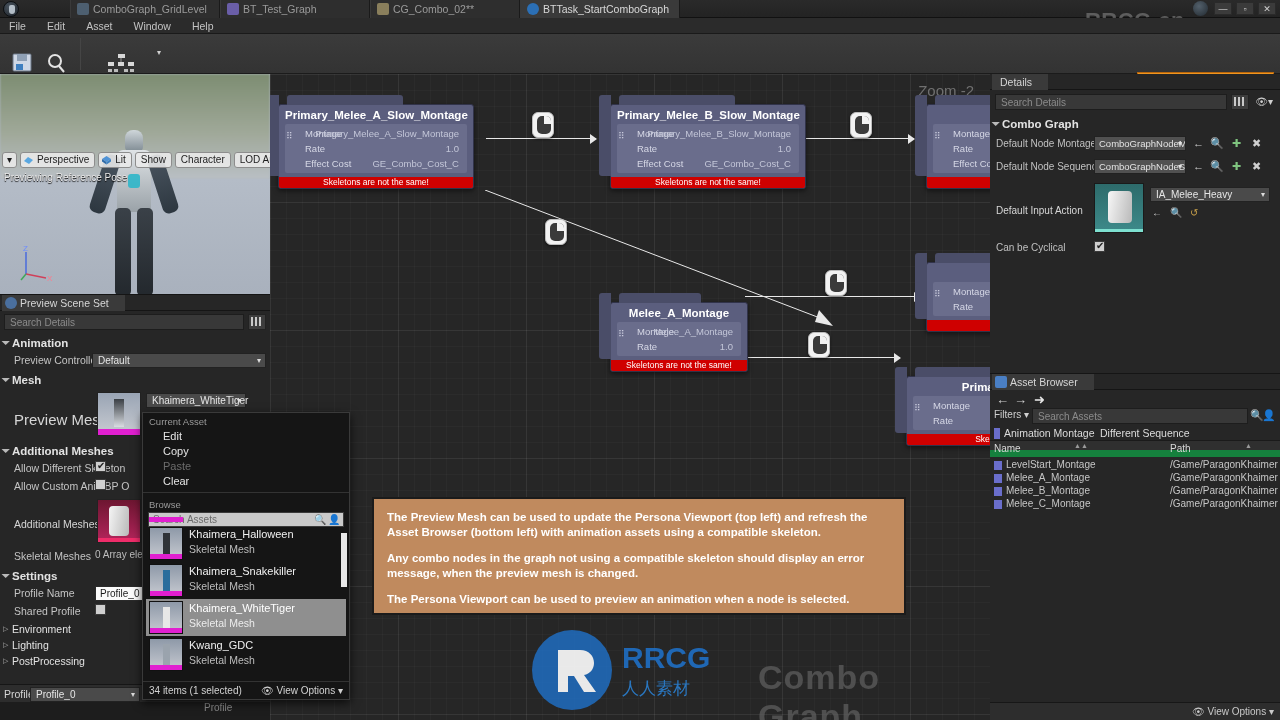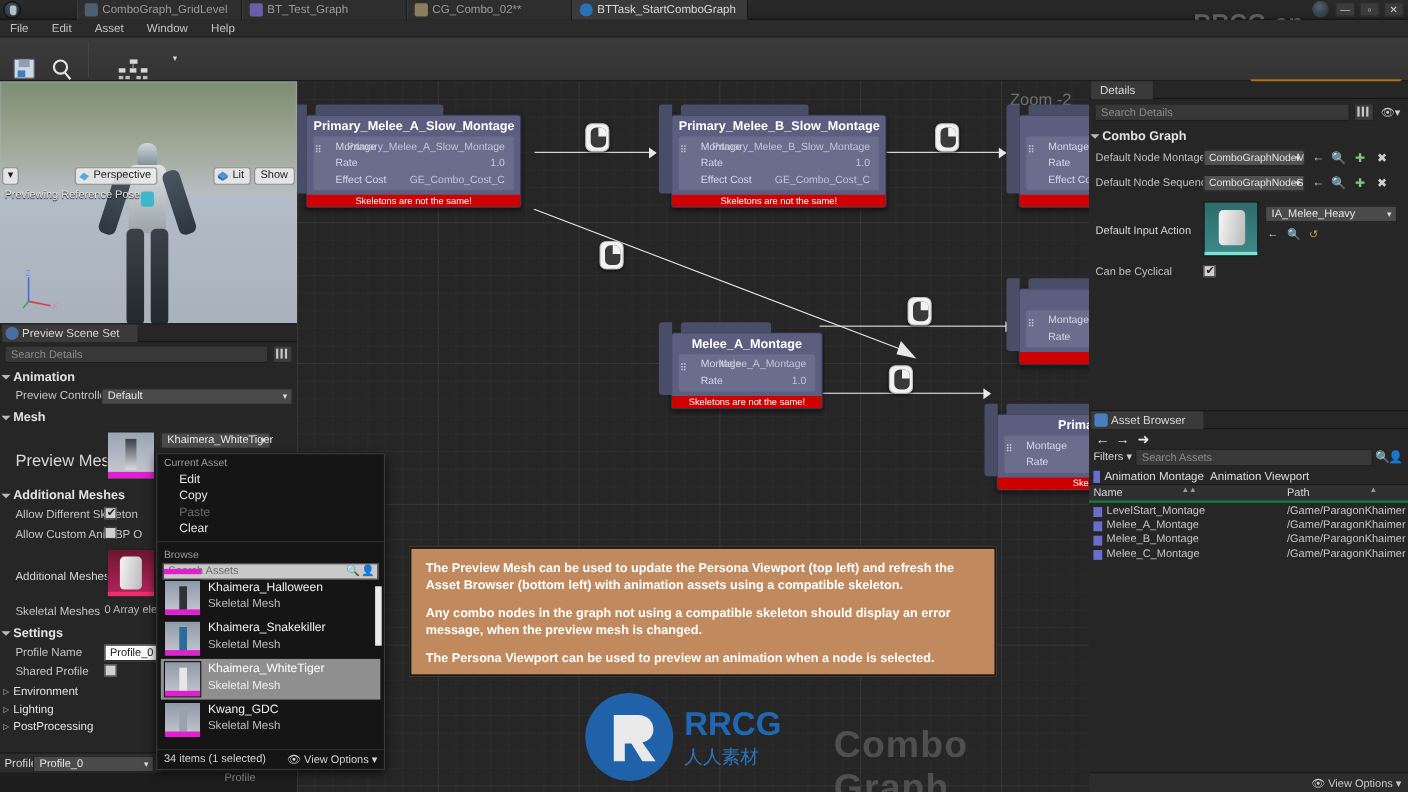--- a/index.html
+++ b/index.html
@@ -73,21 +73,21 @@
      background:linear-gradient(#4a5560,#2d3740); border-radius:6px;}
   .vp-char .armL{left:2px; transform:rotate(18deg);} .vp-char .armR{right:2px;transform:rotate(-18deg);}
   .vp-char .legL,.vp-char .legR { position:absolute; top:86px; width:16px; height:88px;
      background:linear-gradient(#3a4148,#23282d); border-radius:5px;}
   .vp-char .legL{left:20px;} .vp-char .legR{left:42px;}
   .vp-char .emblem { position:absolute; left:33px; top:52px; width:12px; height:14px;
      background:#2fb6c9; border-radius:3px; opacity:.9;}
   .vp-toolbar { position:absolute; left:0; top:78px; height:16px; display:flex; gap:3px; padding-left:2px; z-index:5;}
   .vp-chip { background:rgba(235,235,235,.88); border:1px solid #8d8d8d; border-radius:3px;
      font-size:10px; line-height:14px; padding:0 5px; color:#1c1c1c; white-space:nowrap;}
-  .vp-chip.ico { padding-left:16px; position:relative;margin-left:48px; }
+  .vp-chip.ico { padding-left:16px; position:relative; }
   .vp-chip .sq { position:absolute; left:2px; top:2px; width:11px; height:10px; }
   .vp-note { position:absolute; left:4px; top:98px; font-size:10px; color:#e8e8e8;
      text-shadow:0 1px 1px #000; z-index:4;}
   .axis { position:absolute; left:18px; top:170px; width:40px; height:40px; z-index:4;}
 
   .panel-tabbar { background:#262626; height:16px; border-bottom:1px solid #151515; position:relative;}
   .panel-tab { position:absolute; left:2px; top:0; height:16px; line-height:16px; font-size:10.5px;
      background:#3a3a3a; color:#d6d6d6; padding:0 16px 0 18px; }
   .panel-tab .pi { position:absolute; left:3px; top:2px; width:12px; height:12px; border-radius:2px;}
 
@@ -184,21 +184,21 @@
      padding-left:4px; overflow:hidden; white-space:nowrap;}
   .rrow .ddv::after { content:"▾"; position:absolute; right:3px; top:0; font-size:8px;}
   .icbtn { position:absolute; top:4px; width:13px; height:13px; color:#cfcfcf; font-size:11px; text-align:center;}
   .navbar-ab { height:18px; position:relative; }
   .navbar-ab span { position:absolute; top:2px; font-size:13px; color:#cfcfcf;}
   .filterrow { height:18px; position:relative; margin:0 4px;}
   .filtbtn { position:absolute; left:0; top:1px; font-size:10px; color:#d0d0d0;}
   .ab-tabs { height:15px; position:relative; border-bottom:1px solid #1a1a1a;}
   .ab-tab { position:absolute; top:0; font-size:10.5px; color:#dcdcdc; line-height:15px; padding-left:10px;}
   .ab-tab .bl { position:absolute; left:0; top:2px; width:6px; height:11px; background:#6a6ecb;}
-  .ab-head { height:16px; background:#2f2f2f; position:relative; border-bottom:2px solid #15803d;
+  .ab-head { height:16px; background:#2f2f2f; position:relative; border-bottom:7px solid #15803d;
      font-size:10px; color:#d8d8d8;}
   .ab-row { height:13px; position:relative; font-size:10px; color:#c6c6c6;}
   .ab-row .ico { position:absolute; left:4px; top:2px; width:8px; height:9px; background:#6a6ecb;}
   .ab-row .nm { position:absolute; left:16px; top:0;}
   .ab-row .pt { position:absolute; left:180px; top:0; width:108px; overflow:hidden; white-space:nowrap;}
   .ab-status { position:absolute; left:0; bottom:0; width:290px; height:18px; background:#2d2d2d;
      border-top:1px solid #171717; font-size:10px; color:#c9c9c9;}
 
   
   .popup { position:absolute; left:142px; top:412px; width:208px; height:288px;
@@ -677,21 +677,21 @@
         <span class="filtbtn"><span>Filters</span> ▾</span>
         <span style="position:absolute;left:38px;top:0;right:28px;height:16px;background:#383838;border:1px solid #1d1d1d;color:#8b8b8b;font-size:10px;line-height:15px;padding-left:5px;">Search Assets</span>
         <span style="position:absolute;right:12px;top:1px;font-size:11px;color:#cfcfcf;">🔍</span>
         <span style="position:absolute;right:0px;top:1px;font-size:11px;color:#cfcfcf;">👤</span>
       </div>
       <div class="ab-tabs">
         <div class="ab-tab" style="left:4px;">
           <span class="bl"></span>
           <span>Animation Montage</span>
         </div>
-        <div class="ab-tab" style="left:110px;padding-left:0;">Animation Viewport</div>
+        <div class="ab-tab" style="left:110px;padding-left:0;">Different Sequence</div>
       </div>
       <div class="ab-head">
         <span style="position:absolute;left:4px;top:2px;">Name</span>
         <span style="position:absolute;left:180px;top:2px;">Path</span>
         <span style="position:absolute;left:84px;top:1px;font-size:7px;color:#9a9a9a;">▲▲</span>
         <span style="position:absolute;left:255px;top:1px;font-size:7px;color:#9a9a9a;">▲</span>
       </div>
       <div style="padding-top:2px;">
         <div class="ab-row">
             <span class="ico"></span>

